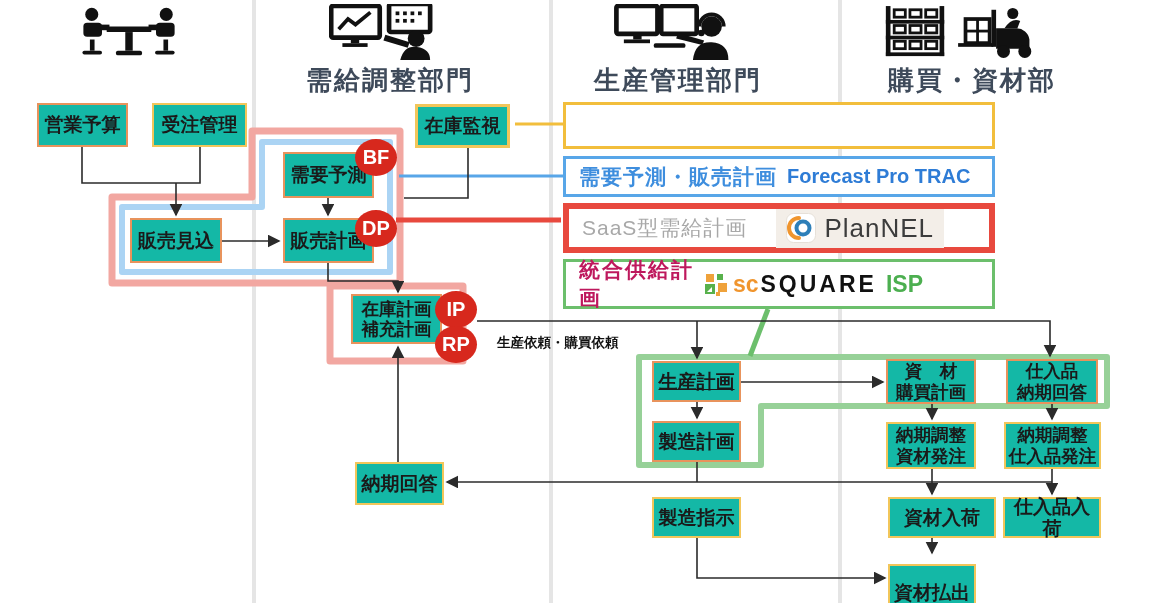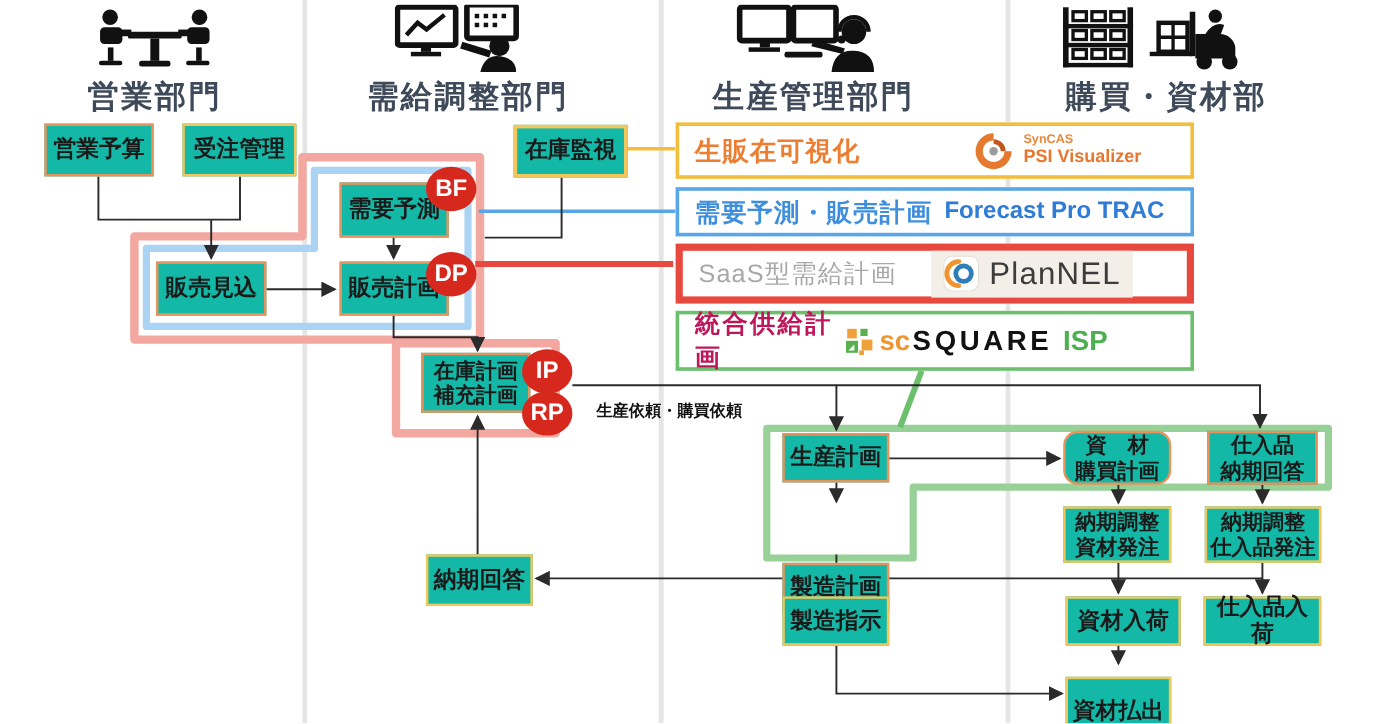--- a/index.html
+++ b/index.html
@@ -97,21 +97,20 @@
           <rect class="ic" x="89" y="18" width="20" height="15" rx="4"></rect>
         <rect class="ic" x="97" y="36" width="5" height="12"></rect>
           <rect class="ic" x="88" y="48" width="21" height="4" rx="2"></rect>
         <rect class="ic" x="29" y="20" width="10" height="6"></rect>
           <rect class="ic" x="81" y="20" width="10" height="6"></rect>
         <rect class="ic" x="36" y="22" width="48" height="6" rx="1"></rect>
           <rect class="ic" x="56" y="28" width="8" height="20"></rect>
         <rect class="ic" x="46" y="48" width="28" height="5" rx="2"></rect>
       </svg>
     </div>
-    <div class="dept-label">営業部門</div>
   </div>
 
   <div class="dept" style="left:300px;width:180px;">
     <div class="dept-icon">
       <svg width="122" height="56" viewBox="0 0 130 60">
         <rect x="2" y="2" width="52" height="34" rx="2" fill="none" stroke="#111" stroke-width="5"></rect>
         <polyline points="10,27 20,16 28,22 44,9" fill="none" stroke="#111" stroke-width="4"></polyline>
         <rect class="ic" x="23" y="36" width="9" height="6"></rect>
           <rect class="ic" x="14" y="42" width="27" height="4"></rect>
         <rect x="64" y="0" width="44" height="30" rx="2" fill="none" stroke="#111" stroke-width="5"></rect>
@@ -174,33 +173,21 @@
         <circle class="ic" cx="139" cy="10" r="6"></circle>
         <path class="ic" d="M130 26 q8 -12 17 -8 l-3 8 z"></path>
         <circle class="ic" cx="129" cy="51" r="7"></circle>
           <circle class="ic" cx="152" cy="51" r="7"></circle>
       </svg>
     </div>
     <div class="dept-label">購買・資材部門</div>
   </div>
 
   <div class="banner b-psi">
-    <span class="title">生販在可視化</span>
     <span class="spacer"></span>
-    <span class="psi-logo">
-      <svg width="36" height="36" viewBox="0 0 36 36">
-        <path d="M18 3 a15 15 0 1 0 15 15 h-6 a9 9 0 1 1 -9 -9 z" fill="#E57A2E"></path>
-        <path d="M18 8 a10 10 0 0 1 10 10 h-4 a6 6 0 0 0 -6 -6 z" fill="#C2571E"></path>
-        <circle cx="18" cy="18" r="3.5" fill="#9B9B9B"></circle>
-      </svg>
-      <span class="psi-text">
-        <div class="small">SynCAS</div>
-        <div class="big">PSI Visualizer</div>
-      </span>
-    </span>
   </div>
 
   <div class="banner b-fc">
     <span class="title">需要予測・販売計画</span>
     <span class="brand">Forecast Pro TRAC</span>
   </div>
 
   <div class="banner b-pn">
     <span class="title">SaaS型需給計画</span>
     <span class="spacer"></span>
@@ -230,39 +217,39 @@
       <span class="square">SQUARE</span>
       <span class="isp">ISP</span>
     </span>
   </div>
 
   <div id="request-label">生産依頼・購買依頼</div>
 
   <div id="boxes">
       <div class="box orange" style="left: 37px; top: 103px; width: 91px; height: 44px;">営業予算</div>
       <div class="box yellow" style="left: 152px; top: 103px; width: 95px; height: 44px;">受注管理</div>
-      <div class="box yellow thick" style="left: 428px; top: 104px; width: 95px; height: 44px;">在庫監視</div>
+      <div class="box yellow thick" style="left: 415px; top: 104px; width: 95px; height: 44px;">在庫監視</div>
       <div class="box orange" style="left: 283px; top: 152px; width: 91px; height: 46px;">需要予測</div>
       <div class="box orange" style="left: 130px; top: 218px; width: 92px; height: 45px;">販売見込</div>
       <div class="box orange" style="left: 283px; top: 218px; width: 91px; height: 45px;">販売計画</div>
       <div class="box orange two" style="left: 351px; top: 294px; width: 91px; height: 50px;">在庫計画
 補充計画</div>
-      <div class="box orange" style="left: 652px; top: 361px; width: 89px; height: 41px;">生産計画</div>
-      <div class="box orange" style="left: 652px; top: 421px; width: 89px; height: 41px; margin-top: 48px;">製造計画</div>
-      <div class="box orange two" style="left: 886px; top: 359px; width: 90px; height: 45px; border-radius: 12px;">資　材
+      <div class="box orange" style="left: 652px; top: 361px; width: 89px; height: 41px; text-decoration: underline;">生産計画</div>
+      <div class="box orange" style="left: 652px; top: 421px; width: 89px; height: 41px;">製造計画</div>
+      <div class="box orange two" style="left: 886px; top: 359px; width: 90px; height: 45px;">資　材
 購買計画</div>
       <div class="box orange two" style="left: 1006px; top: 359px; width: 92px; height: 45px;">仕入品
 納期回答</div>
       <div class="box yellow two" style="left: 886px; top: 422px; width: 90px; height: 47px;">納期調整
 資材発注</div>
       <div class="box yellow two" style="left: 1004px; top: 422px; width: 97px; height: 47px;">納期調整
 仕入品発注</div>
       <div class="box yellow" style="left: 355px; top: 462px; width: 89px; height: 43px;">納期回答</div>
       <div class="box yellow" style="left: 652px; top: 497px; width: 89px; height: 41px;">製造指示</div>
-      <div class="box yellow" style="left: 888px; top: 497px; width: 96px; height: 41px;">資材入荷</div>
+      <div class="box yellow" style="left: 888px; top: 497px; width: 108px; height: 41px;">資材入荷</div>
       <div class="box yellow" style="left: 1003px; top: 497px; width: 98px; height: 41px;">仕入品入荷</div>
       <div class="box yellow" style="left: 888px; top: 564px; width: 88px; height: 57px;">資材払出</div>
     </div>
   <div id="badges">
       <div class="badge" style="left: 355px; top: 138.5px; background: rgb(215, 40, 29);">BF</div>
       <div class="badge" style="left: 355px; top: 209.5px; background: rgb(215, 40, 29);">DP</div>
       <div class="badge" style="left: 435px; top: 290.5px; background: rgb(215, 40, 29);">IP</div>
       <div class="badge" style="left: 435px; top: 325.5px; background: rgb(215, 40, 29);">RP</div>
     </div>
 </div>

